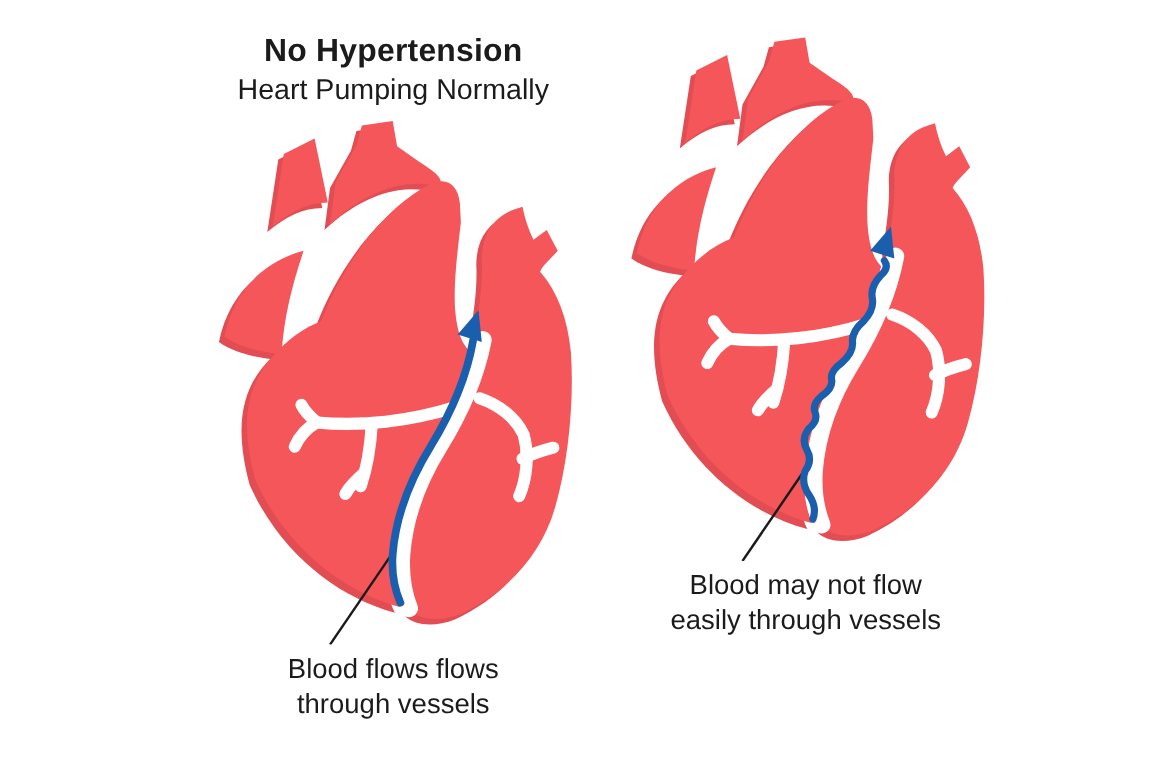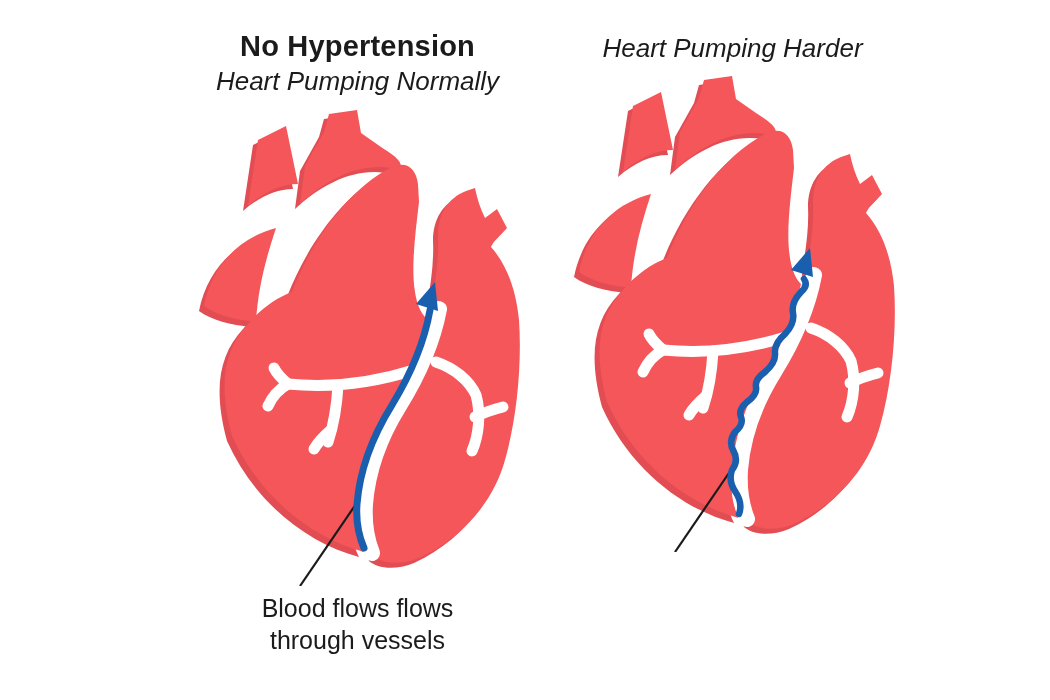--- a/index.html
+++ b/index.html
@@ -30,21 +30,20 @@
     text-align: center;
     letter-spacing: 0.2px;
   }
   .panel-subtitle {
     font-size: 26px;
     font-weight: normal;
     line-height: 1.2;
     text-align: center;
     margin-top: 3px;
     margin-bottom: 8px;
-    font-style: italic;
   }
   .heart-svg { width: 340px; height: 480px; display: block; }
   .panel-caption {
     font-size: 25px;
     line-height: 1.28;
     text-align: center;
     white-space: pre-line;
     margin-top: 6px;
   }
   
@@ -138,21 +137,22 @@
     <svg class="heart-svg" viewBox="0 0 340 480">
       <use href="#heart-base"></use>
       <use href="#flow-smooth-def" class="flow-smooth"></use>
       <use href="#flow-wavy-def" class="flow-wavy"></use>
     </svg>
     <p class="panel-caption">Blood flows flows
 through vessels</p>
   </section>
 
   <section class="panel" data-flow="wavy">
-    <h2 class="panel-subtitle">Heart Pumping Harder</h2>
     <svg class="heart-svg" viewBox="0 0 340 480">
       <use href="#heart-base"></use>
       <use href="#flow-smooth-def" class="flow-smooth"></use>
       <use href="#flow-wavy-def" class="flow-wavy"></use>
     </svg>
+    <p class="panel-caption">Blood may not flow
+easily through vessels</p>
   </section>
 
 </div>
 
 </body></html>

